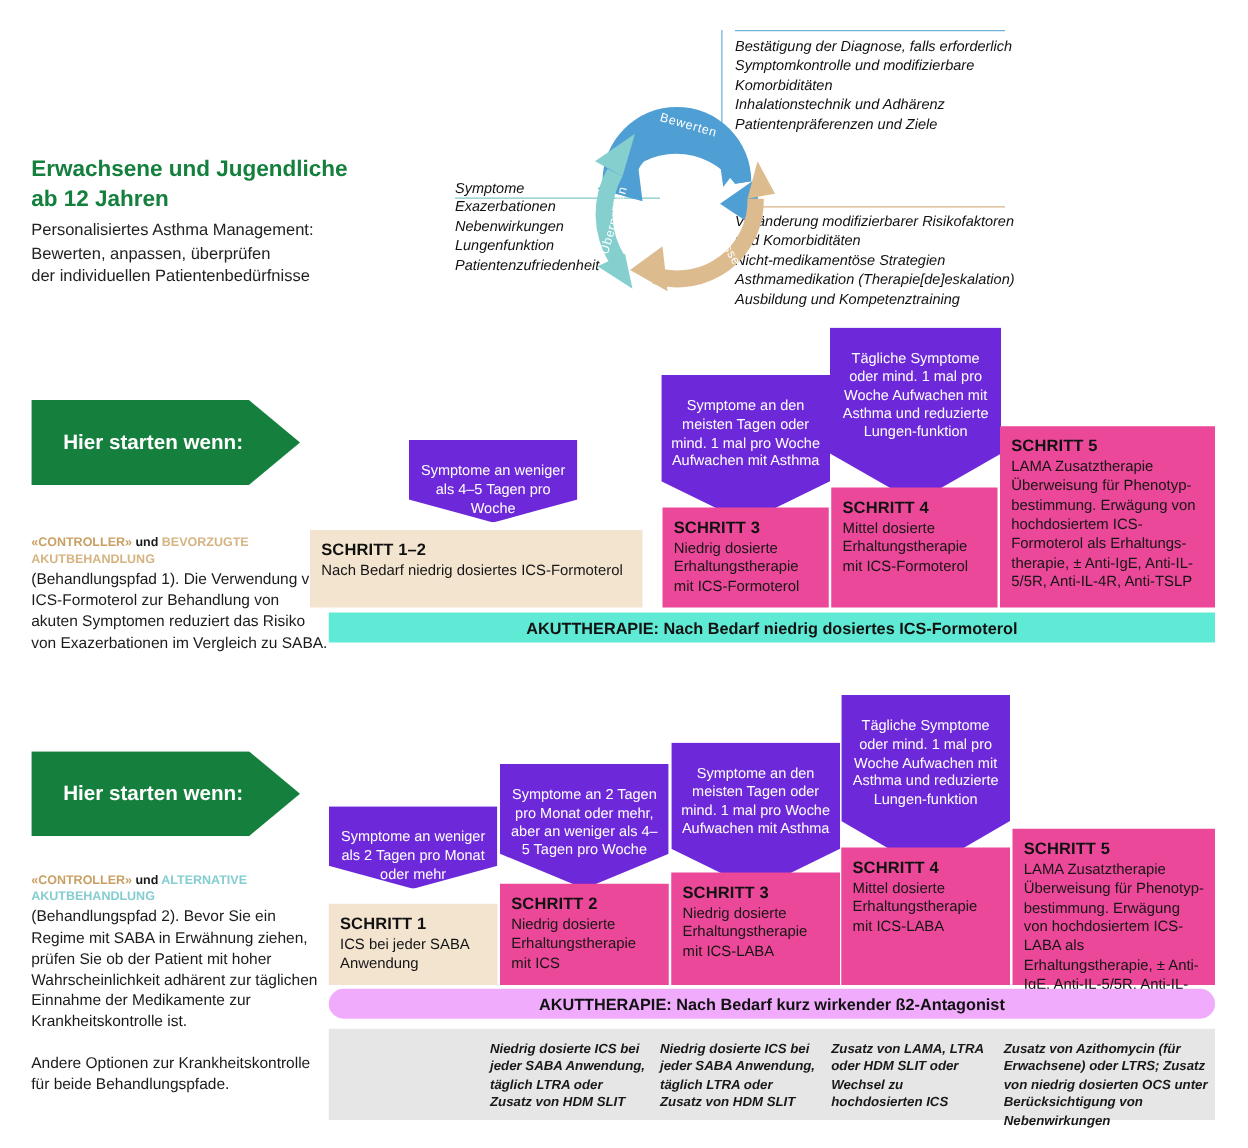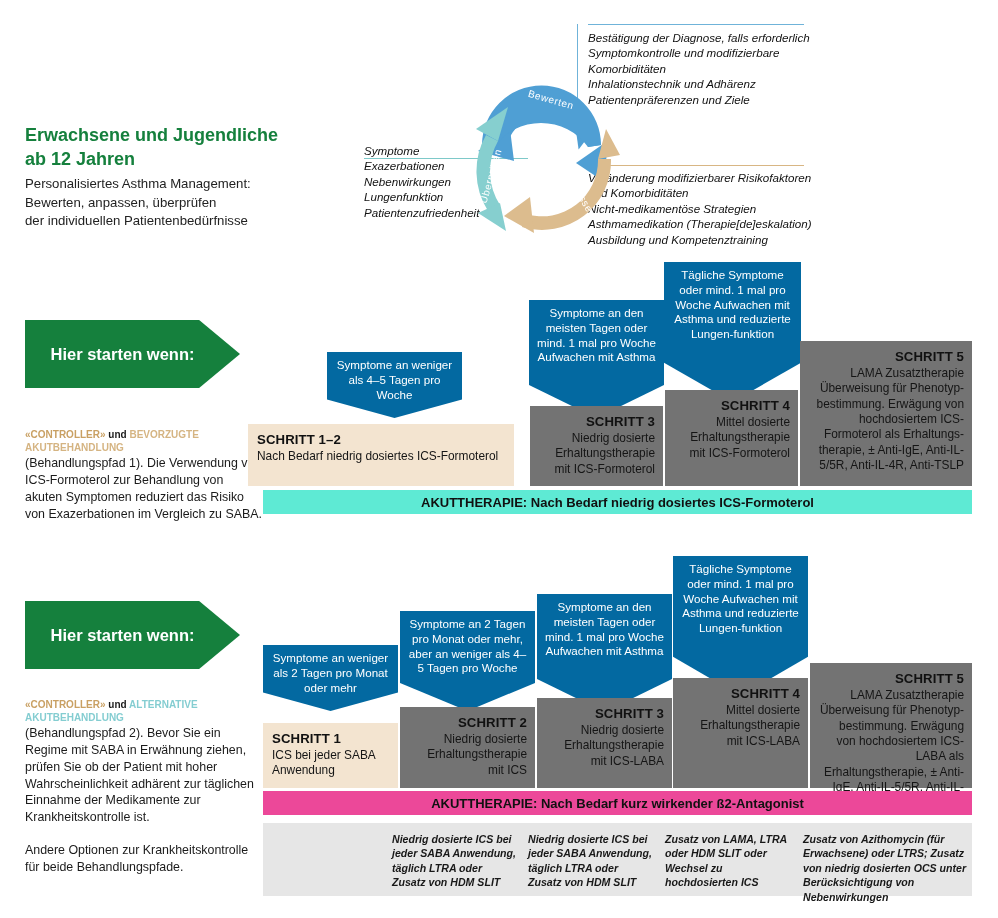--- a/index.html
+++ b/index.html
@@ -33,36 +33,36 @@
 
   
   .desc{font-size:12.4px;line-height:1.36;color:#1b1b1b;width:238px;}
   .desc .hd{font-weight:bold;font-size:10px;line-height:1.3;}
   .c-brown{color:#c9a063;}
   .c-brown-lt{color:#d5b482;}
   .c-teal{color:#84cdd1;}
   .c-dark{color:#1b1b1b;}
 
   
-  .chev{background:#0369a1;color:#fff;font-size:11.6px;line-height:1.28;
+  .chev{background:#6d28d9;color:#fff;font-size:11.6px;line-height:1.28;
         text-align:center;display:flex;align-items:flex-start;justify-content:center;
         clip-path:polygon(0 0,100% 0,100% 72%,50% 100%,0 72%);
-        padding:6px 6px 0 6px;box-sizing:border-box;}
+        padding:18px 6px 0 6px;box-sizing:border-box;}
 
   
   .step{box-sizing:border-box;padding:7px 8px 6px 9px;font-size:11.9px;line-height:1.29;color:#151515;}
   .step .sh{font-weight:bold;font-size:13.2px;letter-spacing:.1px;display:block;margin-bottom:1px;color:#111;}
   .tan-lt{background:#f3e4d0;}
-  .tan{background:#737373;text-align:right;}
+  .tan{background:#ec4899;}
 
   
   .acutebar{display:flex;align-items:center;justify-content:center;
             font-size:13px;font-weight:bold;color:#111;}
   .bar-tan{background:#5eead4;}
-  .bar-teal{background:#ec4899;}
+  .bar-teal{background:#f0abfc;border-radius:12px;}
 
   
   #optpanel{background:#e6e6e6;}
   .optcell{position:absolute;font-style:italic;font-weight:bold;font-size:10.6px;
            line-height:1.36;color:#181818;}
 </style>
 </head>
 <body>
 
 <div class="abs" id="title">

